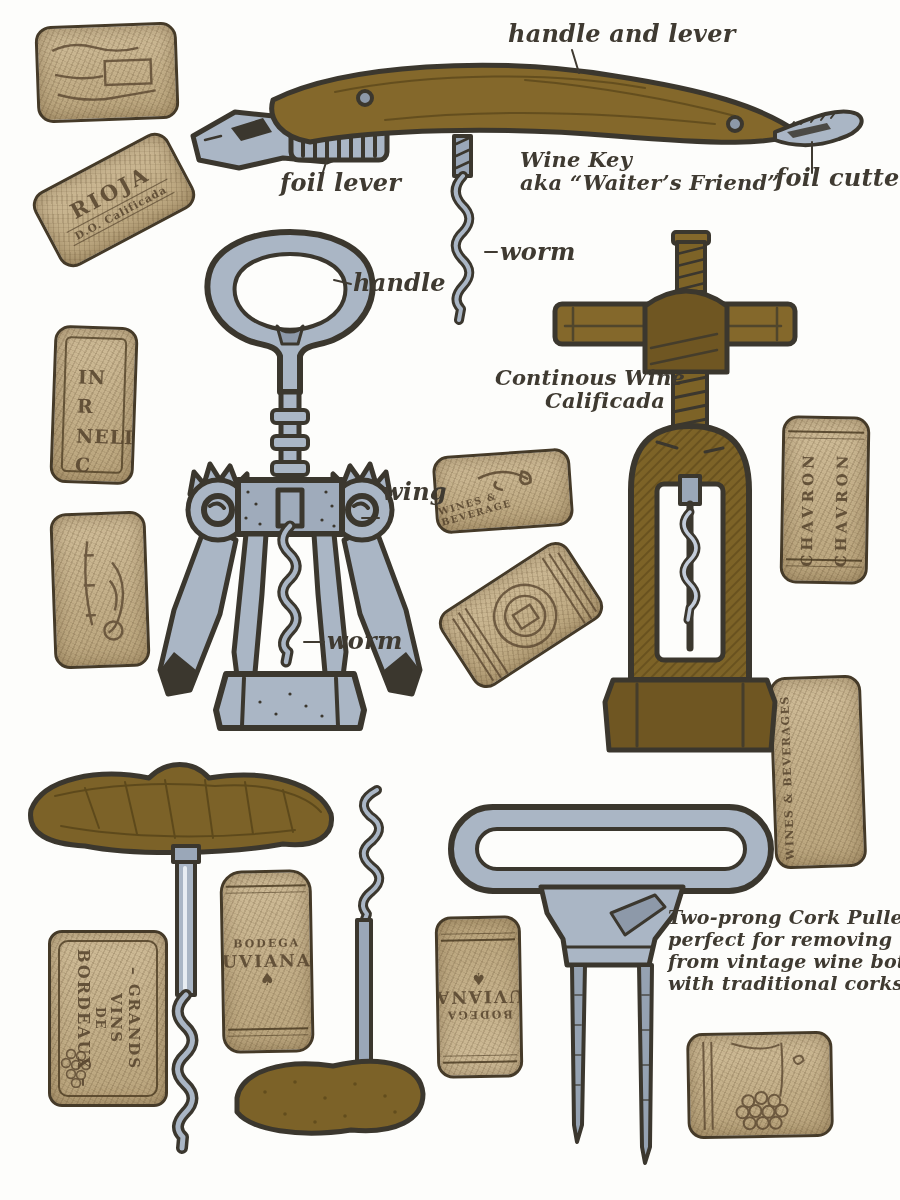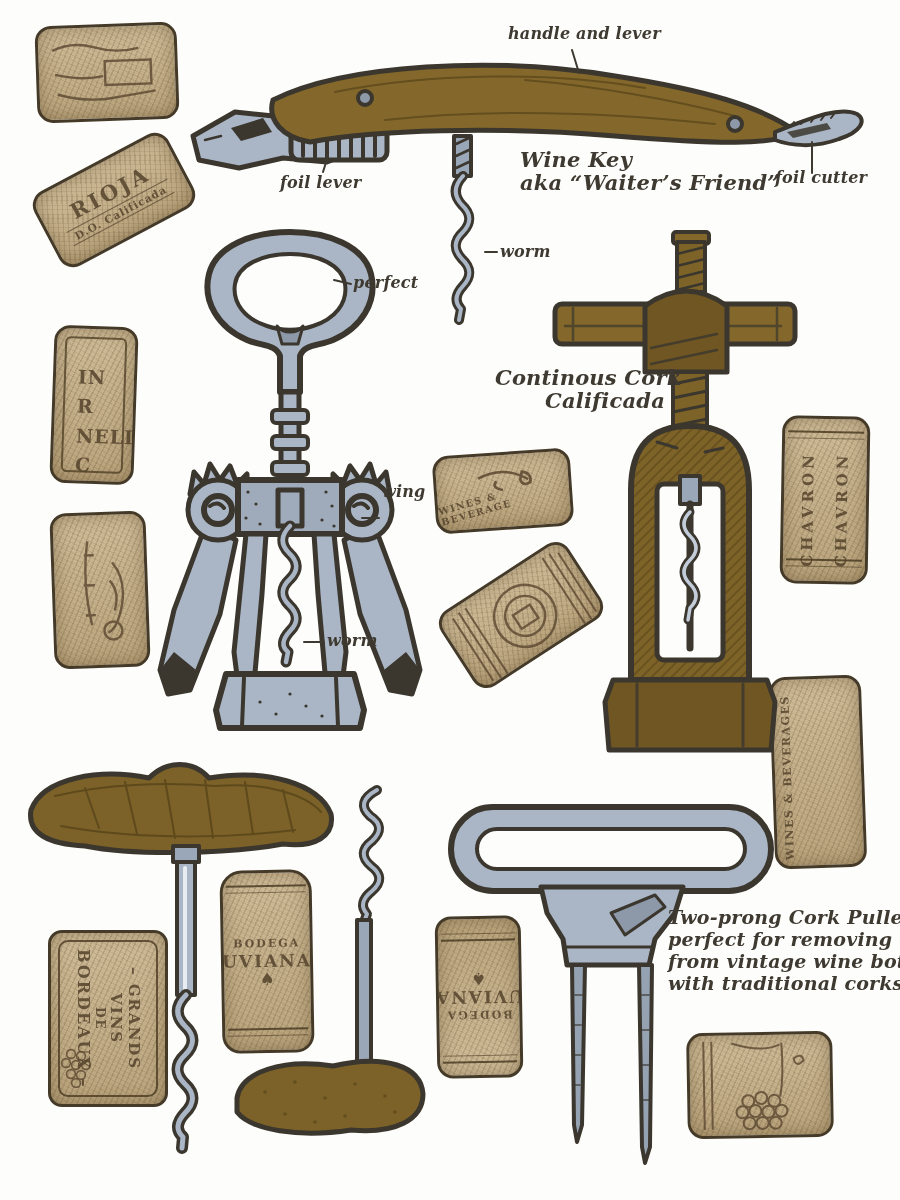--- a/index.html
+++ b/index.html
@@ -1,20 +1,20 @@
 <!DOCTYPE html>
 <html><head>
 <meta charset="utf-8">
 <style>
   html,body{margin:0;padding:0;background:#e8e8e6;}
   #canvas{position:relative;width:900px;height:1200px;margin:0 auto;background:#fdfdfb;overflow:hidden;
           font-family:"DejaVu Serif",serif;}
   
   .lbl{position:absolute;font-family:"DejaVu Serif",serif;font-style:italic;font-weight:700;
-       font-size:16px;color:#3f3a31;white-space:nowrap;letter-spacing:.2px;line-height:23px;}
+       font-size:24px;color:#3f3a31;white-space:nowrap;letter-spacing:.2px;line-height:23px;}
   .lbl.title{font-size:21px;}
   .note{font-size:19px;line-height:22px;}
   .alignR{text-align:right;width:170px;}
   
   svg.art{position:absolute;}
   #leaders{position:absolute;left:0;top:0;pointer-events:none;}
   
   .cork{position:absolute;box-sizing:border-box;border:3px solid #453a28;border-radius:16px;
     background:
       repeating-linear-gradient(115deg, rgba(84,64,36,.17) 0 1.5px, rgba(0,0,0,0) 1.5px 5px),
@@ -395,29 +395,29 @@
 
   <div class="lbl title" style="left:520px;top:148px">
     <div>Wine Key</div>
     <div>aka “Waiter’s Friend”</div>
   </div>
 
   <div class="lbl" style="left:775px;top:166px">foil cutter</div>
 
   <div class="lbl" style="left:500px;top:240px">worm</div>
 
-  <div class="lbl" style="left:353px;top:271px">perfect</div>
+  <div class="lbl" style="left:353px;top:271px">handle</div>
 
 
   <div class="lbl" style="left:382px;top:480px">wing</div>
 
   <div class="lbl" style="left:327px;top:629px">worm</div>
 
   <div class="lbl title alignR" style="left:495px;top:366px">
-    <div>Continous Cork</div>
+    <div>Continous Wine</div>
     <div>Calificada</div>
   </div>
 
   <div class="lbl note" style="left:668px;top:906px">
     <div>Two-prong Cork Puller</div>
     <div>perfect for removing the cork</div>
     <div>from vintage wine bottles</div>
     <div>with traditional corks</div>
   </div>
 

